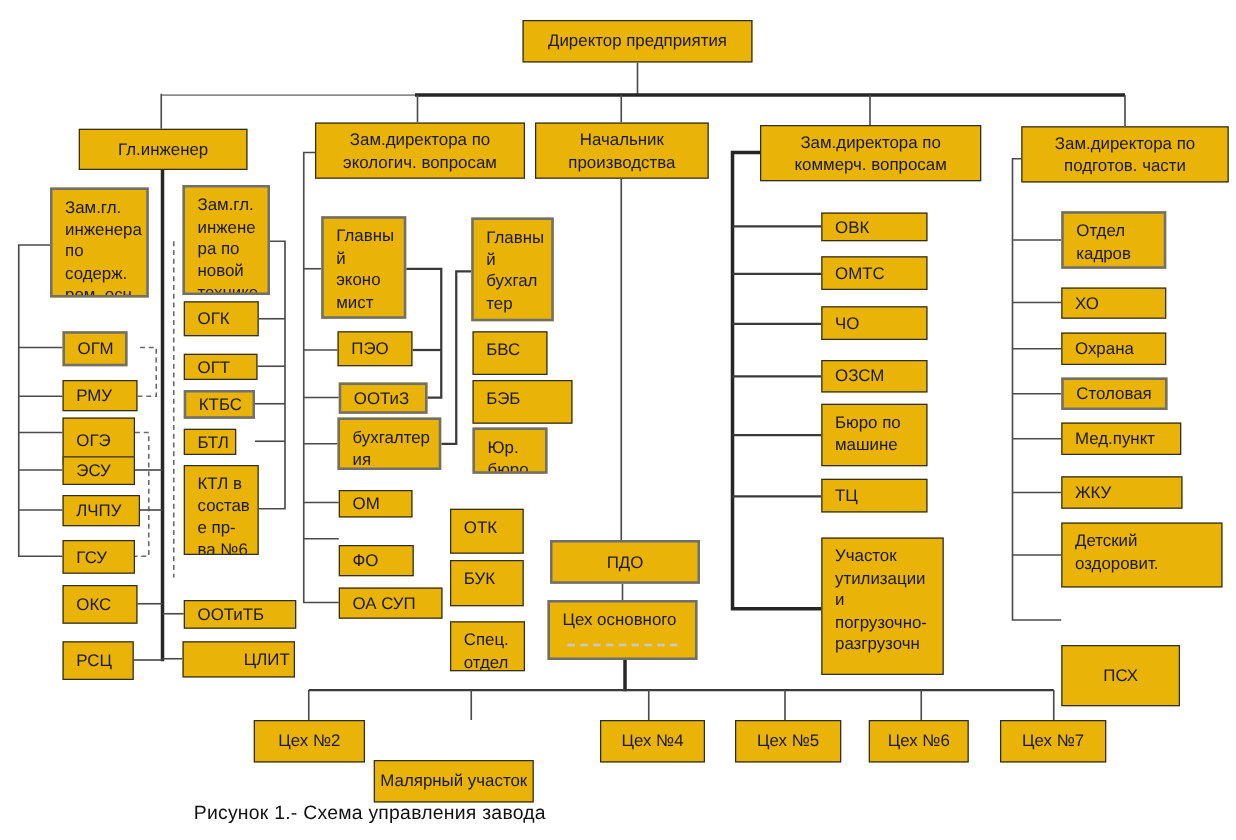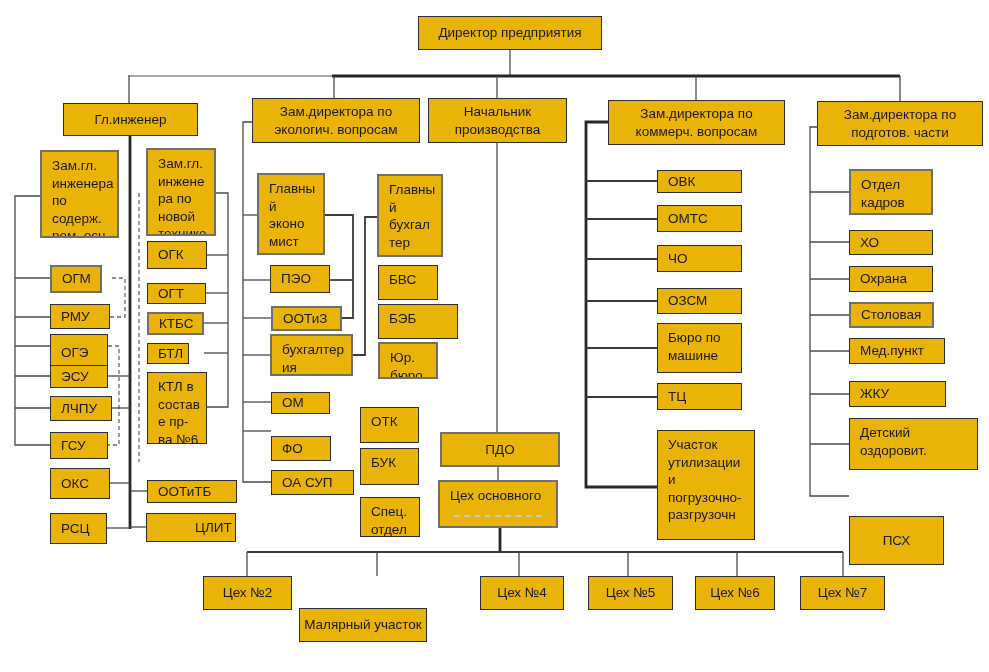--- a/index.html
+++ b/index.html
@@ -199,13 +199,14 @@
       <div class="node b1 al-left va-top" style="left: 849px; top: 418px; width: 129px; height: 52px;">Детский
 оздоровит.</div>
       <div class="node b1 al-center va-mid" style="left: 849px; top: 480px; width: 95px; height: 49px; margin-top: 36px;">ПСХ</div>
       <div class="node b1 al-center va-mid" style="left: 203px; top: 576px; width: 89px; height: 34px;">Цех №2</div>
       <div class="node b1 al-center va-mid" style="left: 299px; top: 608px; width: 128px; height: 34px;">Малярный участок</div>
       <div class="node b1 al-center va-mid" style="left: 480px; top: 576px; width: 84px; height: 34px;">Цех №4</div>
       <div class="node b1 al-center va-mid" style="left: 588px; top: 576px; width: 85px; height: 34px;">Цех №5</div>
       <div class="node b1 al-center va-mid" style="left: 695px; top: 576px; width: 80px; height: 34px;">Цех №6</div>
       <div class="node b1 al-center va-mid" style="left: 800px; top: 576px; width: 85px; height: 34px;">Цех №7</div>
     </div>
+  <div id="caption">Рисунок 1.- Схема управления завода</div>
 </div>
 
 </body></html>

